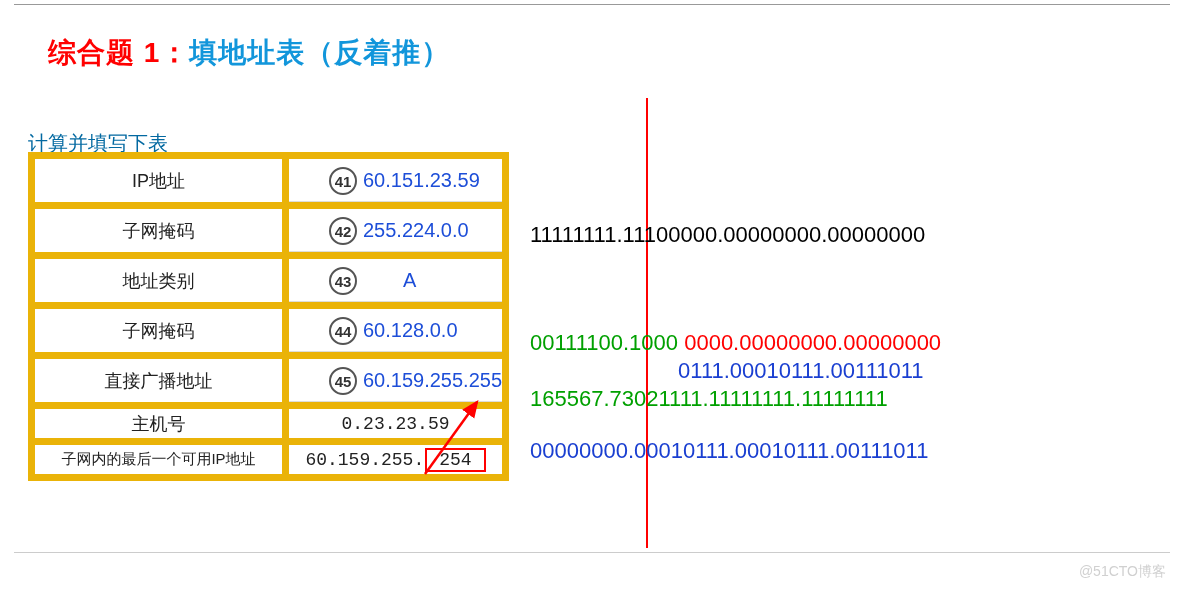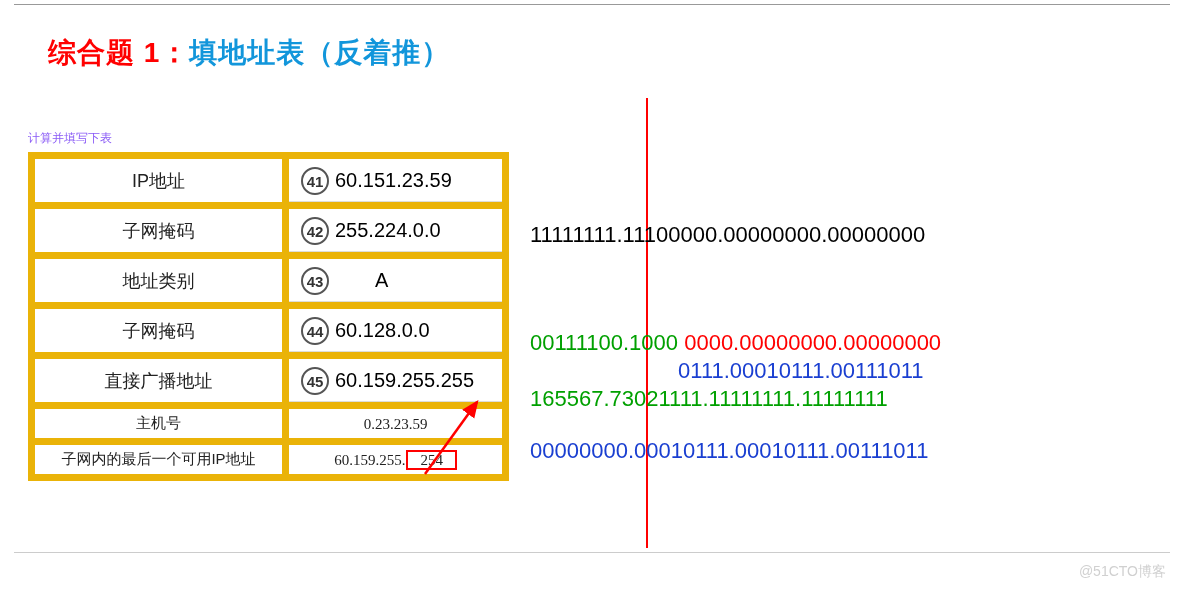--- a/index.html
+++ b/index.html
@@ -26,61 +26,61 @@
     top: 34px; left: 48px;
     font-size: 28px;
     font-weight: 700;
     letter-spacing: 1px;
   }
   .heading .hl-red { color: #ff0000; }
   .heading .hl-blue { color: #1296db; }
   .table-caption {
     position: absolute;
     top: 130px; left: 28px;
-    font-size: 12px;
-    color: #8b5cf6;
+    font-size: 20px;
+    color: #0369a1;
   }
   table.addr {
     position: absolute;
     top: 152px; left: 28px;
     border-collapse: collapse;
     font-size: 16px;
     color: #222;
   }
   table.addr td, table.addr th {
     border: 7px solid #eab308;
     padding: 0;
     text-align: center;
     vertical-align: middle;
   }
   table.addr td.label { width: 254px; height: 50px; font-size: 18px; }
   table.addr td.val   { width: 220px; height: 50px; position: relative; }
-  table.addr tr.sm td { height: 36px; font-size: 15px; }
+  table.addr tr.sm td { height: 36px; font-size: 18px; }
   .circ {
     display: inline-flex;
     align-items: center; justify-content: center;
     width: 28px; height: 28px;
     border: 2px solid #555; border-radius: 50%;
     font-weight: 700; font-size: 15px; color: #333;
     margin-right: 6px;
-    position: relative; top: 1px;
+    position: relative; top: 1px; margin-left: 28px;
   }
   .ans-red {
-    color: #000000;
+    color: #1d4ed8;
     font-size: 20px;
     font-family: Arial, sans-serif;
     text-align: center;
   }
   .val-inner {
     display: flex; align-items: center; justify-content: flex-start;
     padding-left: 12px;
     height: 100%;
     border-bottom: 1px solid #ddd;
   }
-  .plain-val { font-family: Liberation Serif, serif; }
+  .plain-val { font-family: Liberation Mono, monospace; }
   .box254 {
     border: 2px solid #ff0000;
     padding: 0 12px;
     margin-left: 1px;
   }
   
   .bin {
     position: absolute;
     font-family: Arial, sans-serif;
     font-size: 22px;

